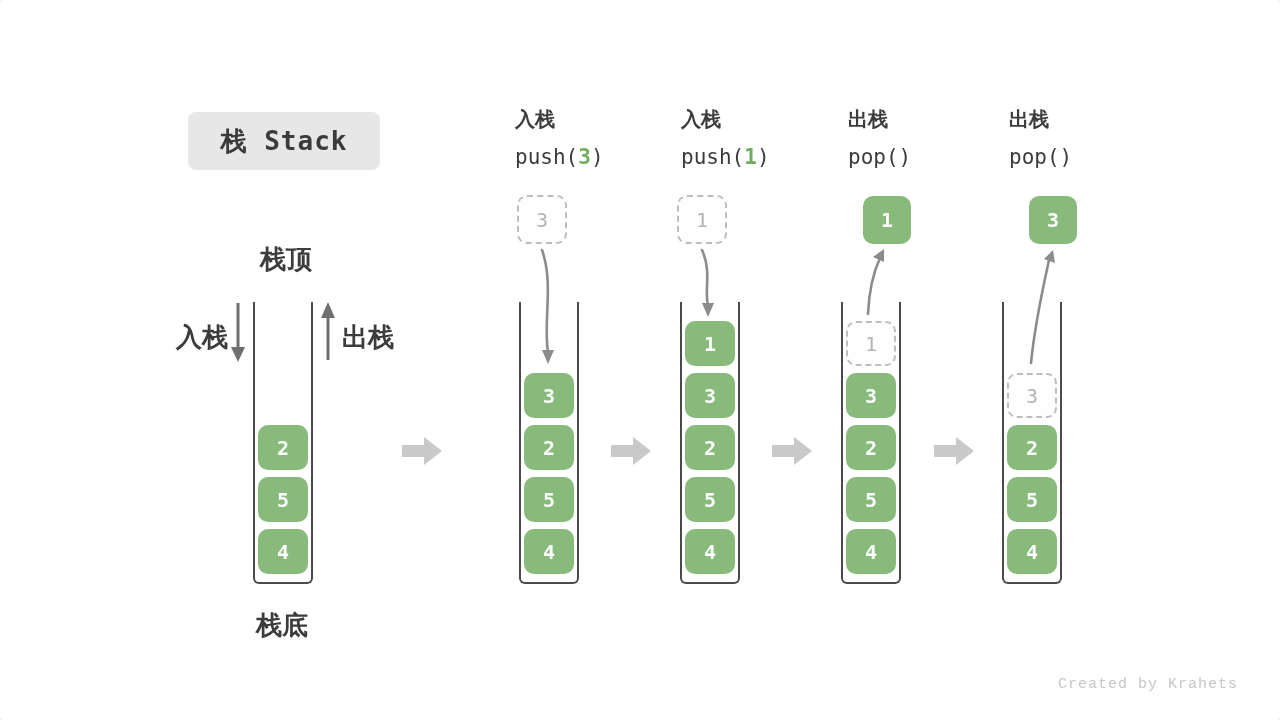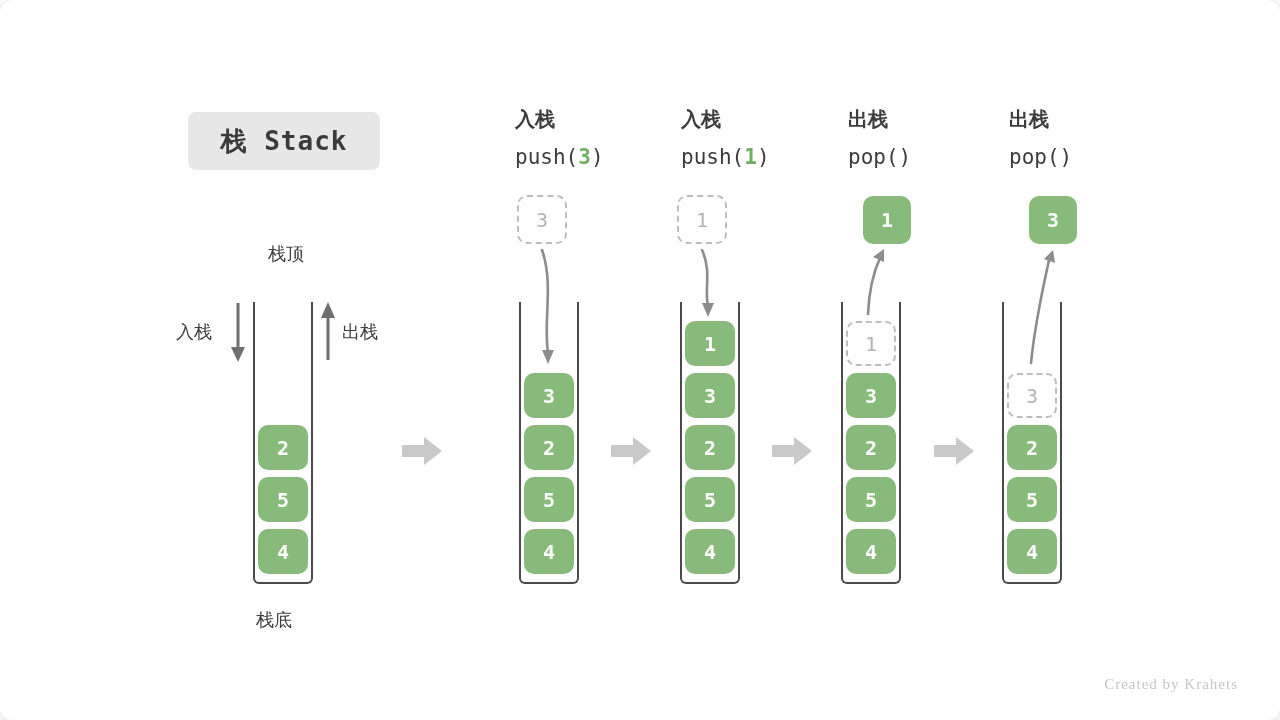--- a/index.html
+++ b/index.html
@@ -11,31 +11,31 @@
     --container-border:#4a4a4a;
     --curve-arrow:#8c8c8c;
     --direction-arrow:#6f6f6f;
     --block-arrow:#c9c9c9;
     --title-bg:#e7e7e7;
     --watermark:#c6c6c6;
   }
   html,body{margin:0;padding:0;background:#fdfdfd;}
   .card{
     position:relative;width:1280px;height:720px;background:#ffffff;
-    border-radius:12px;box-shadow:0 0 0 1px #ececec, 0 4px 14px rgba(0,0,0,.10);
+    border-radius:4px;box-shadow:0 0 0 1px #ececec, 0 4px 14px rgba(0,0,0,.10);
     overflow:hidden;font-family:"Liberation Sans",sans-serif;color:var(--text);
   }
   .title-box{
     position:absolute;left:188px;top:112px;width:192px;height:58px;
     background:var(--title-bg);border-radius:8px;display:flex;align-items:center;justify-content:center;
   }
   .title-box span{
     font-family:"DejaVu Sans Mono",monospace;font-weight:bold;font-size:26px;color:#3b3b3b;letter-spacing:1px;
   }
-  .cn-label{position:absolute;font-weight:normal;font-size:18px;color:var(--text);white-space:nowrap;}
+  .cn-label{position:absolute;font-weight:bold;font-size:26px;color:var(--text);white-space:nowrap;}
   .lbl-top{left:256px;top:242px;width:60px;text-align:center;}
   .lbl-bottom{left:256px;top:608px;width:60px;text-align:left;}
   .lbl-push{left:176px;top:320px;}
   .lbl-pop{left:342px;top:320px;}
   .col-header{position:absolute;top:106px;width:150px;}
   .op-cn{font-weight:bold;font-size:20px;color:var(--text);}
   .op-code{margin-top:12px;font-family:"DejaVu Sans Mono",monospace;font-size:21px;color:var(--text);}
   .op-code .arg{color:var(--green-text);font-weight:bold;}
   .well{
     position:absolute;top:302px;width:60px;height:282px;background:#fff;
@@ -48,21 +48,21 @@
     font-family:"DejaVu Sans Mono",monospace;font-size:20px;font-weight:bold;
   }
   .cell.solid{background:var(--green);color:#ffffff;}
   .cell.dashed{background:#fefefe;border:2px dashed var(--dashed-border);color:var(--dashed-text);font-weight:normal;}
   .sx0{left:258px}.sx1{left:524px}.sx2{left:685px}.sx3{left:846px}.sx4{left:1007px}
   .r0{top:321px}.r1{top:373px}.r2{top:425px}.r3{top:477px}.r4{top:529px}
   .float-dashed{width:50px;height:49px;top:195px;}
   .float-solid{width:48px;height:48px;top:196px;}
   .overlay{position:absolute;left:0;top:0;pointer-events:none;}
   .watermark{
-    position:absolute;right:42px;top:676px;font-family:Liberation Serif, serif;
+    position:absolute;right:42px;top:676px;font-family:Liberation Mono, monospace;
     font-size:15px;color:var(--watermark);letter-spacing:1px;
   }
 </style>
 </head>
 <body>
 
 <div class="card">
 
   <div class="title-box">
     <span>栈 Stack</span>

